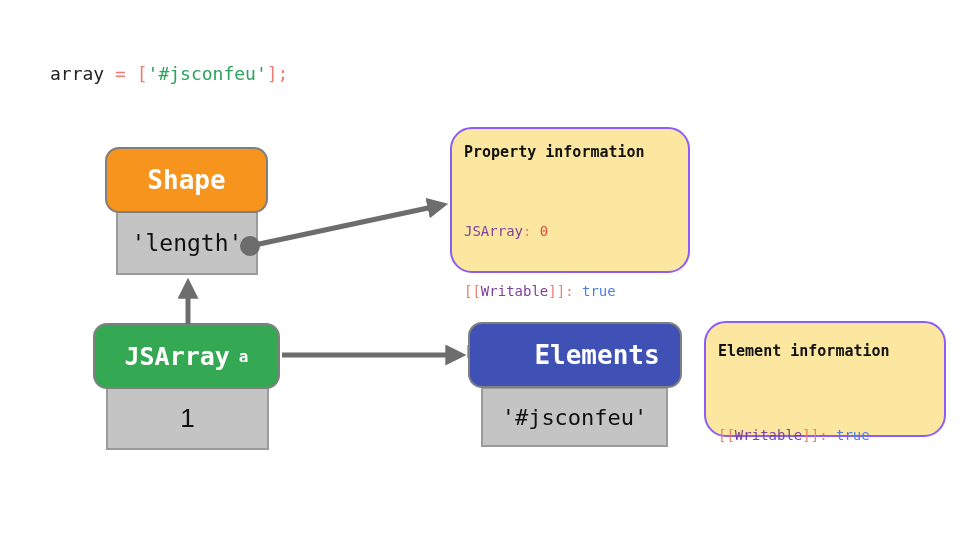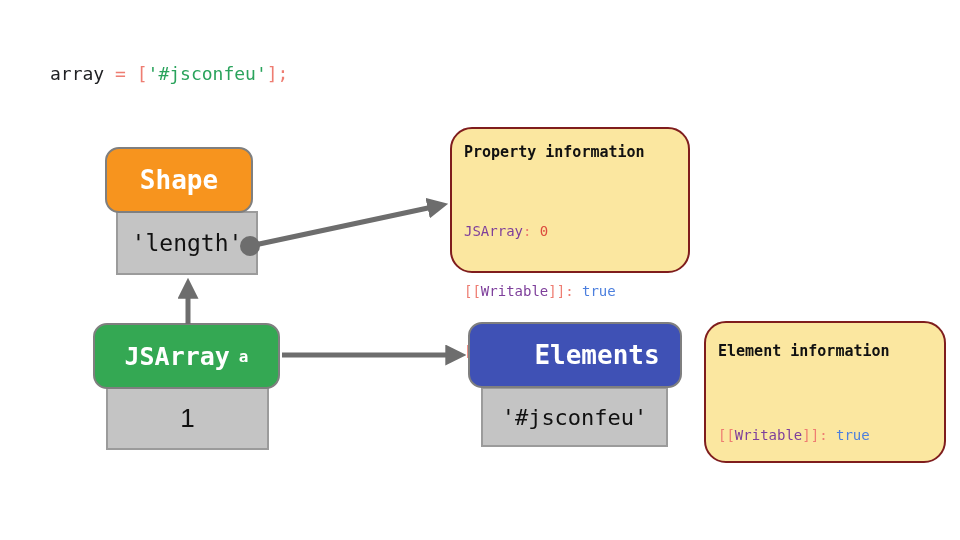--- a/index.html
+++ b/index.html
@@ -22,41 +22,41 @@
   .tk-salmon{color:var(--c-salmon);}
   .tk-green{color:var(--c-strgreen);}
   
   .node{
     position:absolute; box-sizing:border-box; border-radius:14px;
     border:2px solid #7f7f7f; display:flex; align-items:center; justify-content:center;
     color:#ffffff; font-weight:bold; z-index:2;
   }
   .node .title{font-size:26px;}
   .node .sub{font-size:16px; margin-left:9px;}
-  #shape-box{left:105px; top:147px; width:148px; height:66px; background:var(--c-orange);}
+  #shape-box{left:105px; top:147px; width:163px; height:66px; background:var(--c-orange);}
   #jsarray-box{left:93px; top:323px; width:187px; height:66px; background:var(--c-green);border-radius:14px;}
   #jsarray-box .title{font-size:25px;}
   #elements-box{left:468px; top:322px; width:214px; height:66px; background:var(--c-blue);padding-left:44px;}
   
   .cell{
     position:absolute; box-sizing:border-box; background:var(--c-cell);
     border:2px solid #9b9b9b; display:flex; align-items:center; justify-content:center;
     color:#111; z-index:1; font-size:23px;
   }
   #length-cell{left:116px; top:211px; width:142px; height:64px;text-align:right;}
   #jsarray-cell{left:106px; top:387px; width:163px; height:63px; font-family:"Liberation Sans",sans-serif; font-size:26px;}
   #elements-cell{left:481px; top:387px; width:187px; height:60px; font-size:22px;}
   
   .panel{
     position:absolute; box-sizing:border-box; background:var(--c-panel);
-    border:2px solid #7f1d1d; border-radius:22px; z-index:2;
+    border:2px solid #8b5cf6; border-radius:22px; z-index:2;
     padding:15px 12px 0 12px; color:#1a1a1a;
   }
   #prop-info{left:450px; top:127px; width:240px; height:146px;}
-  #elem-info{left:704px; top:321px; width:242px; height:142px; padding-top:20px;}
+  #elem-info{left:704px; top:321px; width:242px; height:116px; padding-top:20px;}
   .panel-title{font-weight:bold; font-size:15px; line-height:16px; color:#111;}
   .panel-rows{margin-top:21px; font-size:14px; line-height:20px; white-space:pre;}
   #elem-info .panel-rows{margin-top:26px;}
   .purple{color:var(--c-purple);}
   .salmon{color:var(--c-salmon);}
   .blue{color:var(--c-valblue);}
   .red{color:var(--c-valred);}
   .val{margin-left:0.6em;}
   
   #arrows{position:absolute; left:0; top:0; z-index:3; pointer-events:none;}

